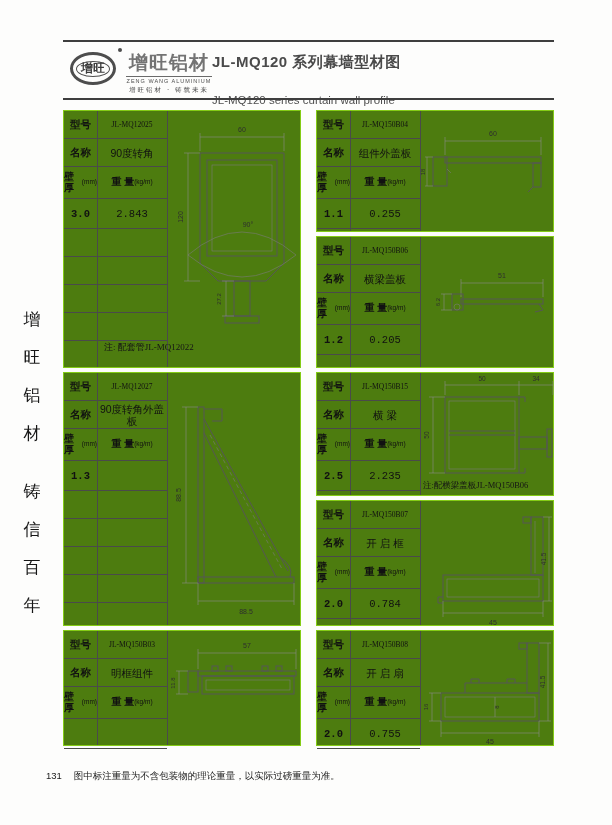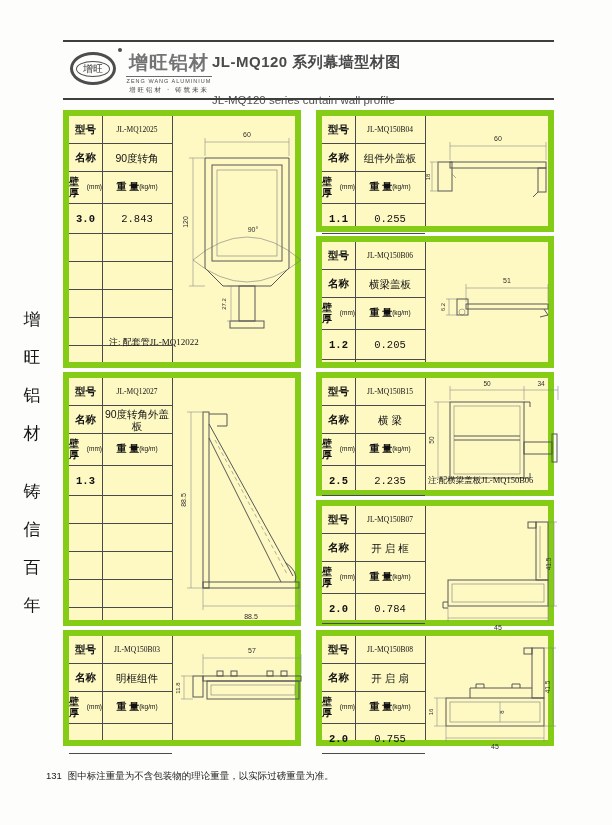--- a/index.html
+++ b/index.html
@@ -2,54 +2,54 @@
 <html><head>
 <meta charset="utf-8">
 <style>
   *{margin:0;padding:0;box-sizing:border-box}
   html,body{background:#f4f4f2}
   body{width:612px;height:825px;position:relative;font-family:"Liberation Sans",sans-serif;color:#222}
   .page{position:absolute;inset:0;background:#fdfdfc}
   .rule{position:absolute;background:#3e3e3e}
   
   .logo-oval{position:absolute;left:70px;top:52px;width:46px;height:33px;border:3px solid #4d4d4d;border-radius:50%;display:flex;align-items:center;justify-content:center}
-  .logo-oval .inner{width:34px;height:16px;border:1px solid #4d4d4d;border-radius:50%;display:flex;align-items:center;justify-content:center;font-size:10px;font-weight:normal;color:#3c3c3c}
+  .logo-oval .inner{width:34px;height:16px;border:1px solid #4d4d4d;border-radius:50%;display:flex;align-items:center;justify-content:center;font-size:12px;font-weight:bold;color:#3c3c3c}
   .tm{position:absolute;left:118px;top:48px;width:4px;height:4px;background:#4d4d4d;border-radius:50%}
   .brand{position:absolute;left:126px;top:50px;width:86px;text-align:center}
   .brand .cn{font-size:19px;font-weight:bold;letter-spacing:1px;color:#737373;white-space:nowrap}
   .brand .en{font-size:5.5px;letter-spacing:1px;color:#4d4d4d;border-top:1px solid #6a6a6a;padding-top:1px;white-space:nowrap}
   .brand .tg{font-size:6.5px;letter-spacing:2px;color:#4d4d4d;margin-top:2px;white-space:nowrap}
   .titleblock{position:absolute;left:212px;top:53px}
   .titleblock .t1{font-size:15px;font-weight:bold;color:#4a4a4a;letter-spacing:.5px}
   .titleblock .t2{font-size:11.5px;color:#4f4f4f;margin-top:22px}
   
   .side{position:absolute;left:20px;top:308px;width:24px;display:flex;flex-direction:column;gap:15px;text-align:center;font-family:"Liberation Serif",serif;font-size:17px;color:#161616}
   .side .g2{margin-top:20px}
   
-  .panel{position:absolute;border:6px solid #84cc16;background:#fef9c3}
+  .panel{position:absolute;border:1px solid #84cc16;background:#4d7c0f}
   .ptable{position:absolute;left:0;top:0;bottom:0;width:104px;border-right:1px solid #4a4a4a;display:flex;flex-direction:column}
   .vline{position:absolute;left:33px;top:0;bottom:0;width:1px;background:#4a4a4a;z-index:2}
   .trow{display:flex;border-bottom:1px solid #4a4a4a;flex:none}
   .r1,.r2{height:28px}.r3{height:32px}.r4{height:30px}
   .lab{width:33px;display:flex;align-items:center;justify-content:center;font-size:10.5px;font-weight:bold;color:#111}
   .val{flex:1;display:flex;align-items:center;justify-content:center;font-size:10.5px;color:#111;text-align:center;line-height:12px;padding:0 2px}
   .val.model{font-size:7.5px;font-family:"Liberation Serif",serif;letter-spacing:0;white-space:nowrap}
   .num{font-family:Liberation Mono, monospace;font-size:10.5px}
   .col{flex-direction:row;line-height:1.05}
   .h1{font-size:10px;font-weight:bold}
   .h2{font-size:6.5px;font-weight:normal}
   .fill{flex:1;background:repeating-linear-gradient(to bottom,transparent 0 27px,#4a4a4a 27px 28px)}
   .draw{position:absolute;left:104px;top:0}
   .pnote{position:absolute;font-size:9px;font-family:"Liberation Serif",serif;color:#151515;white-space:nowrap;z-index:3}
   svg .prof{fill:none;stroke:#565656;stroke-width:1}
   svg .thin{fill:none;stroke:#7a7a7a;stroke-width:.6}
   svg .dim{fill:none;stroke:#8b8b8b;stroke-width:.6}
   svg text{fill:#2e2e2e;font-family:"Liberation Sans",sans-serif}
   .footer{position:absolute;left:46px;top:770px;font-size:9.5px;color:#1a1a1a;font-family:"Liberation Serif",serif}
-  .footer .pg{margin-right:6px;font-family:"Liberation Sans",sans-serif}
+  .footer .pg{margin-right:12px;font-family:"Liberation Sans",sans-serif}
 </style>
 </head>
 <body>
 
 <div class="page">
 
   <div class="rule" style="left:63px;top:40px;width:491px;height:2px"></div>
   <div class="logo-oval">
     <div class="inner">增旺</div>
   </div>

